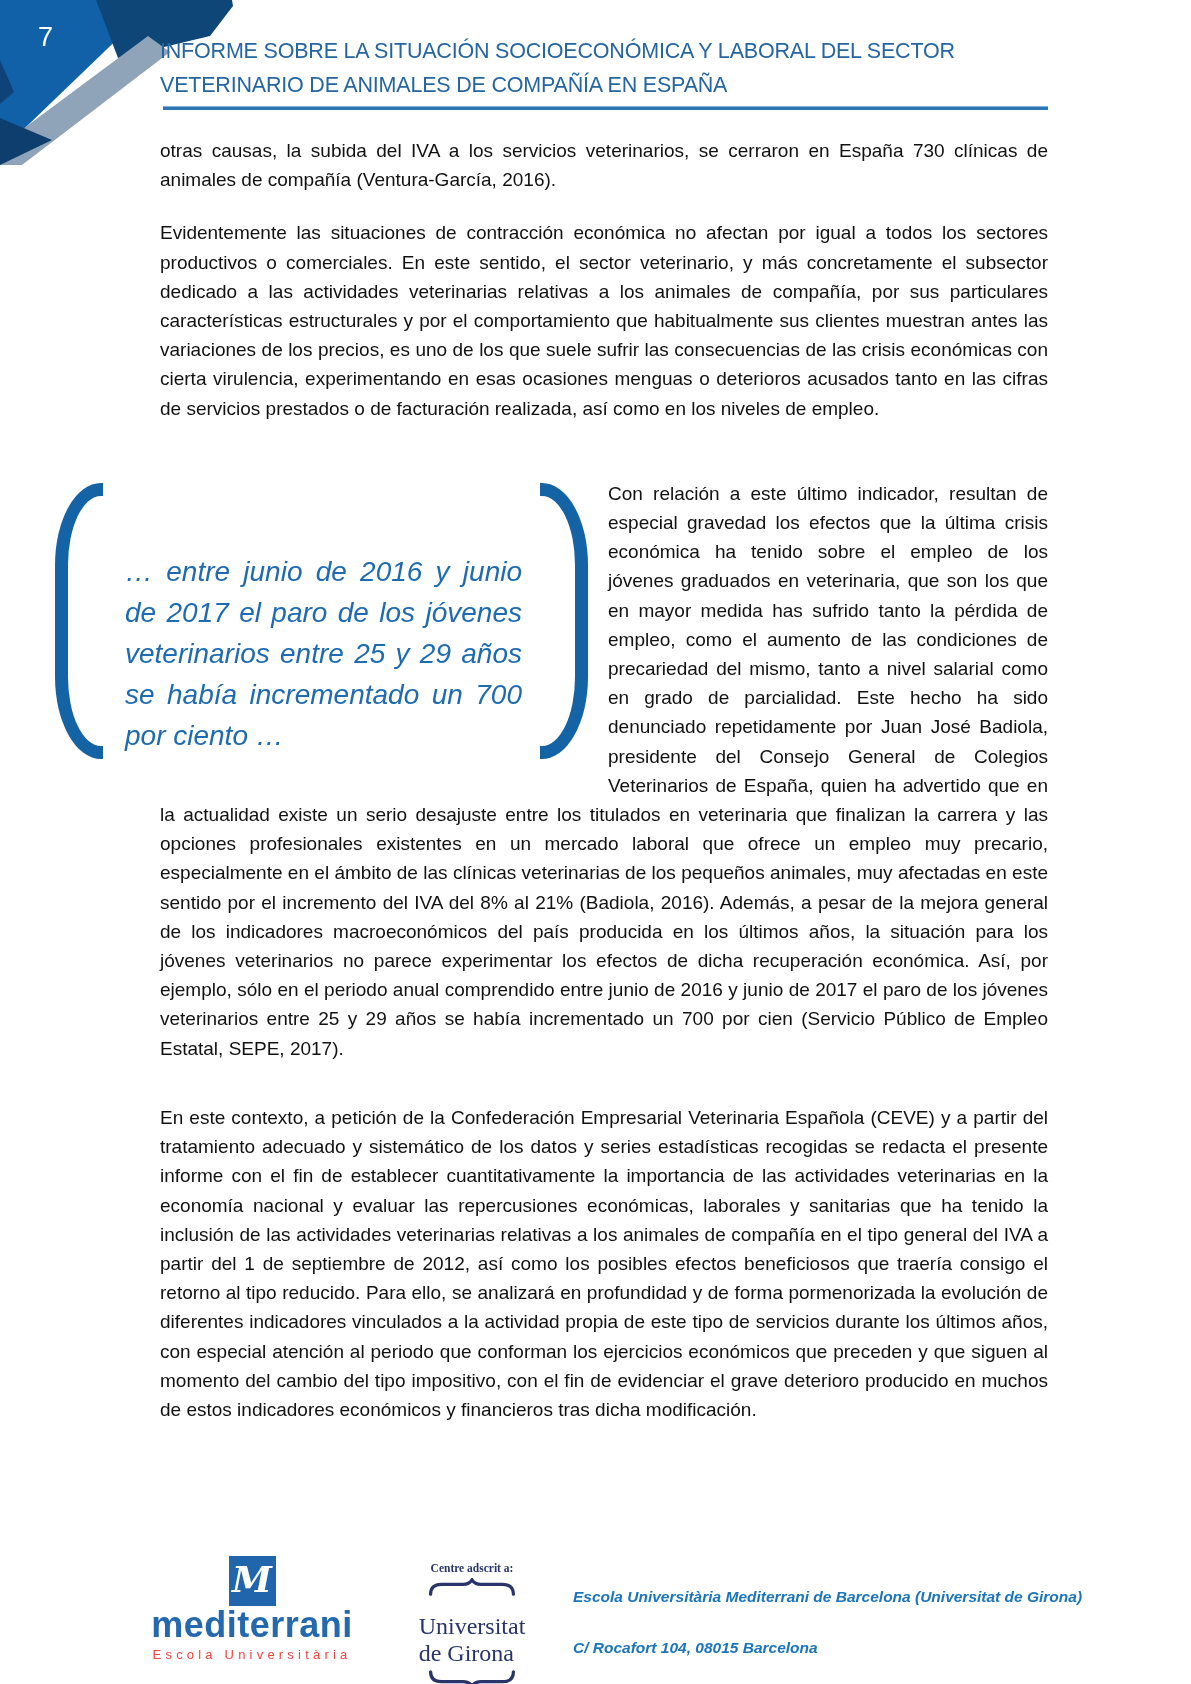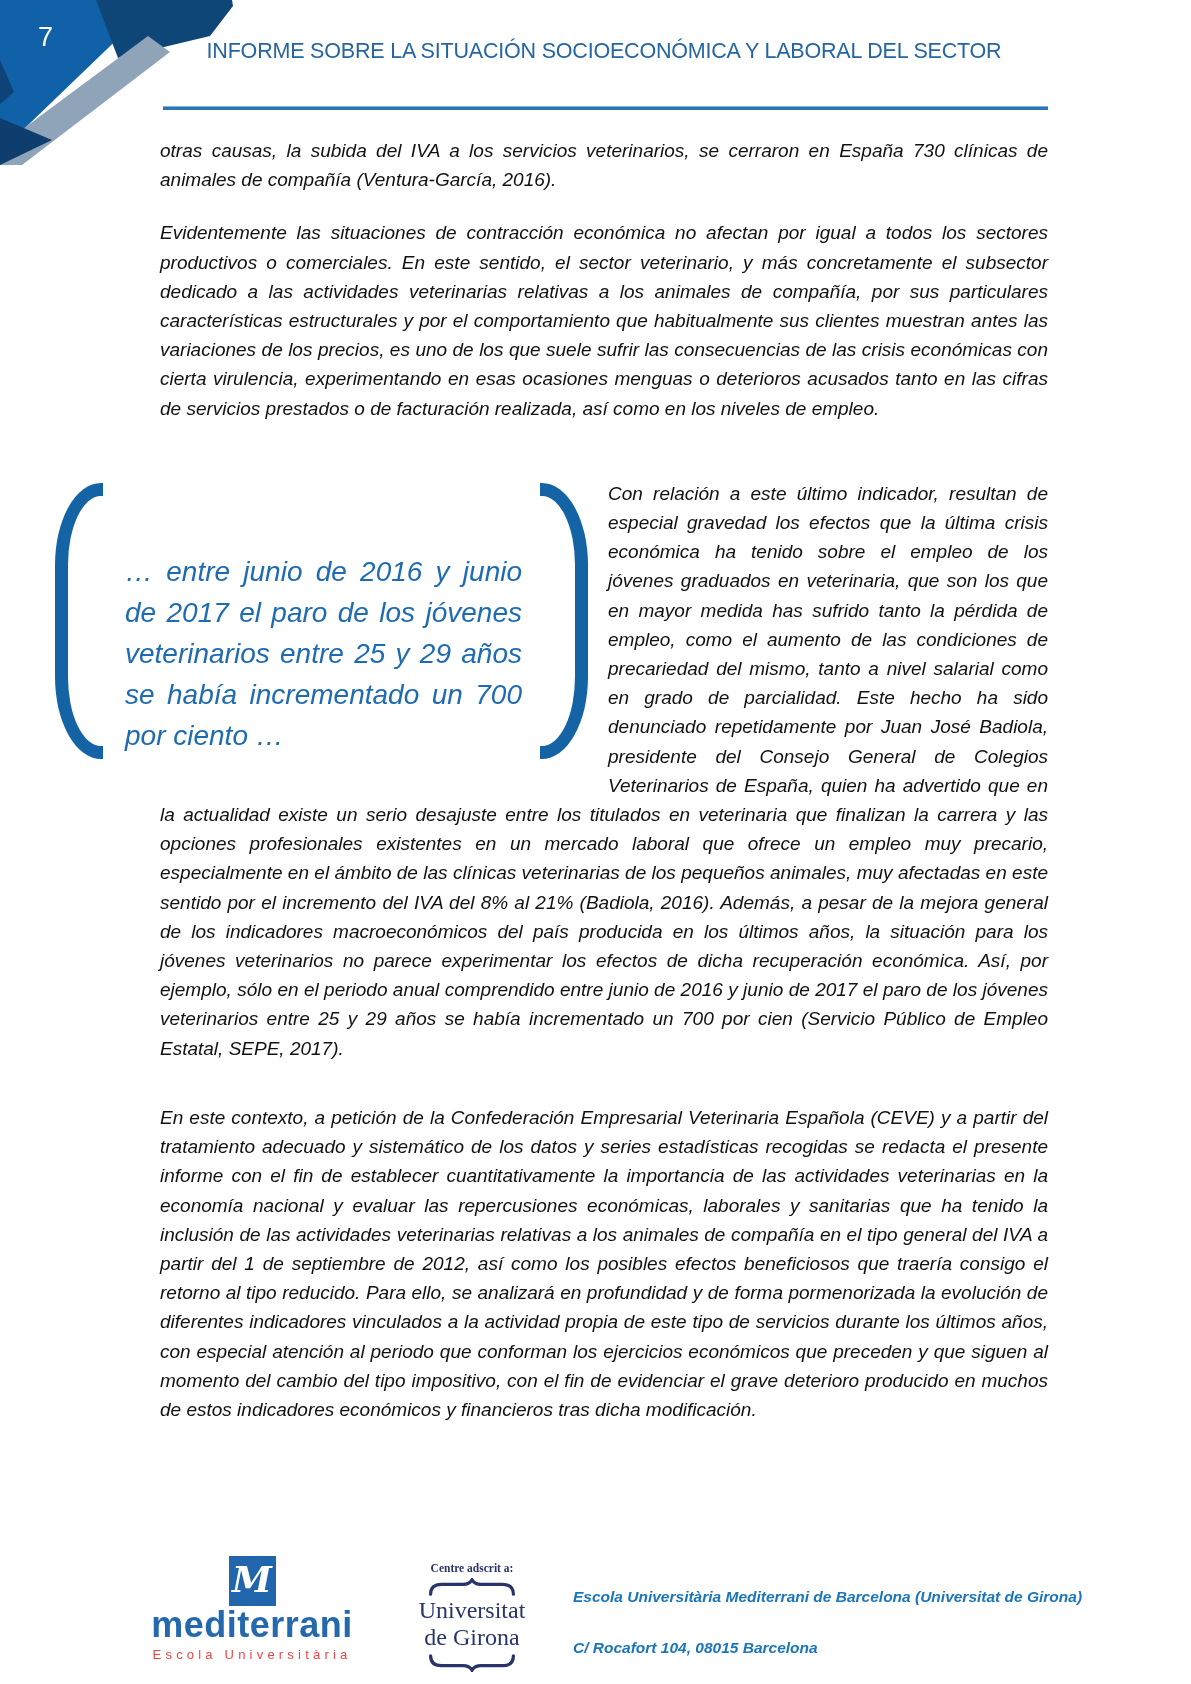--- a/index.html
+++ b/index.html
@@ -12,33 +12,33 @@
     overflow:hidden;
   }
   
   .corner-art{position:absolute;left:0;top:0;width:235px;height:165px;}
   .page-number{
     position:absolute;left:38px;top:22px;
     color:#ffffff;font-size:27px;font-weight:400;
   }
   .doc-title{
     position:absolute;left:160px;top:34px;width:888px;
-    text-align:center;color:#2566a2;font-size:21.5px;line-height:34px;
+    text-align:left;color:#2566a2;font-size:21.5px;line-height:34px;
     letter-spacing:-0.2px;font-weight:400;
   }
   .title-rule{
     position:absolute;left:163px;top:106px;width:885px;height:3px;
     background:#2e75b5;border-top:1px solid #7fb2dd;
   }
   
   .body-text{
     position:absolute;left:160px;top:136px;width:888px;
     font-size:19px;line-height:29.2px;text-align:justify;color:#111111;
   }
-  .body-text p{margin:0 0 24px 0;font-style:italic;}
+  .body-text p{margin:0 0 24px 0;}
   .pq-flow{margin-top:56px;}
   .pq-flow p{margin:0;}
   .final-par{margin-top:40px !important;}
   
   .pullquote{
     position:relative;float:left;
     width:533px;height:290px;
     margin-left:-105px;margin-right:20px;margin-bottom:8px;
   }
   .bk{position:absolute;top:4px;width:48px;height:276px;box-sizing:border-box;}
@@ -80,21 +80,21 @@
     color:#28346a;
   }
   .udg-label{
     font-family:"Liberation Serif",serif;font-weight:bold;font-size:11.5px;
     margin-top:12px;white-space:nowrap;
   }
   .udg-brace{margin-top:4px;}
   .udg-brace.bottom{margin-top:3px;}
   .udg-name{
     font-family:"Liberation Serif",serif;font-size:24px;line-height:27px;
-    text-align:center;margin-top:1px;
+    text-align:left;margin-top:17px;
   }
   .contact{
     margin-left:36px;
     color:#1b75bb;font-weight:bold;font-style:italic;
     font-size:15.5px;line-height:25px;
     margin-top:8px;
   }
   .contact div{white-space:nowrap;margin-top:26px;}
 </style>
 </head>
@@ -108,20 +108,21 @@
       <polygon points="96,0 232,0 233,6 210,36 118,58" fill="#0e4678"></polygon>
       <polygon points="148,36 170,52 22,165 0,165 0,146" fill="#8fa3b9"></polygon>
       <polygon points="0,118 52,140 0,165" fill="#0d3e6e"></polygon>
       <polygon points="0,60 14,92 0,104" fill="#0d3e6e" opacity="0.85"></polygon>
     </svg>
   </div>
   <div class="page-number">7</div>
 
   <div class="doc-title">
     <div>INFORME SOBRE LA SITUACIÓN SOCIOECONÓMICA Y LABORAL DEL SECTOR</div>
+    <div>VETERINARIO DE ANIMALES DE COMPAÑÍA EN ESPAÑA</div>
   </div>
   <div class="title-rule"></div>
 
   <div class="body-text">
     <p>otras causas, la subida del IVA a los servicios veterinarios, se cerraron en España 730 clínicas de animales de compañía (Ventura-García, 2016).</p>
     <p>Evidentemente las situaciones de contracción económica no afectan por igual a todos los sectores productivos o comerciales. En este sentido, el sector veterinario, y más concretamente el subsector dedicado a las actividades veterinarias relativas a los animales de compañía, por sus particulares características estructurales y por el comportamiento que habitualmente sus clientes muestran antes las variaciones de los precios, es uno de los que suele sufrir las consecuencias de las crisis económicas con cierta virulencia, experimentando en esas ocasiones menguas o deterioros acusados tanto en las cifras de servicios prestados o de facturación realizada, así como en los niveles de empleo.</p>
 
     <div class="pq-flow">
       <div class="pullquote">
         <div class="bk bk-left"></div>

